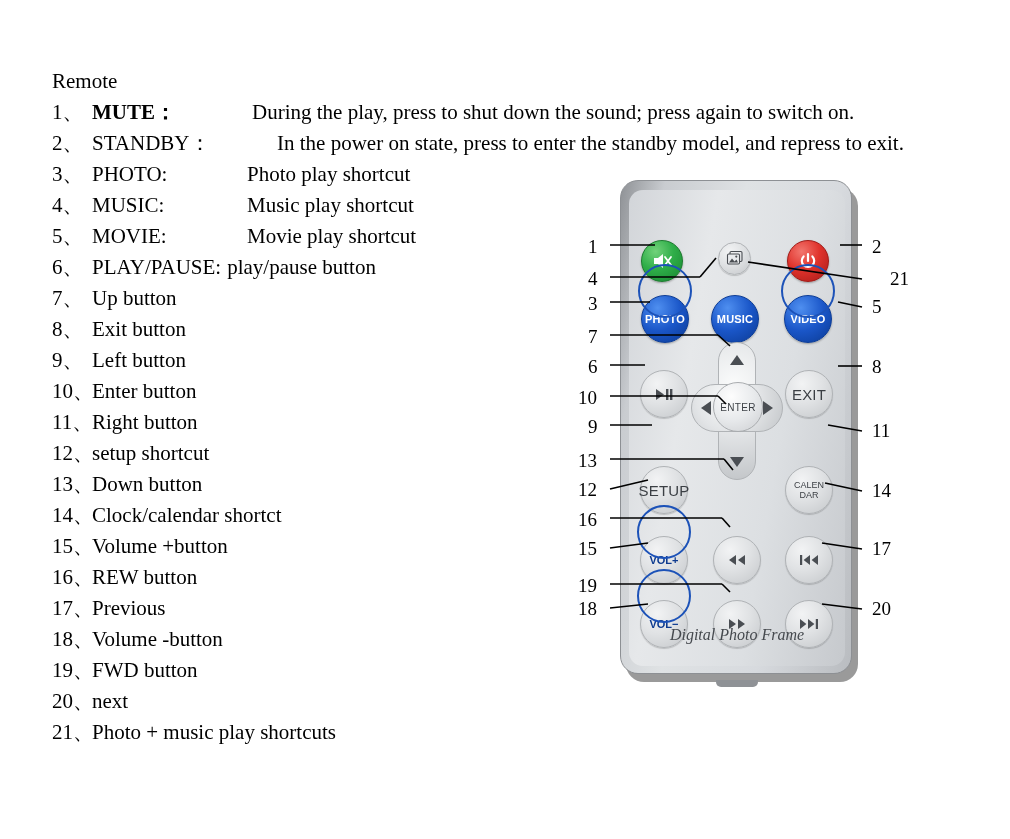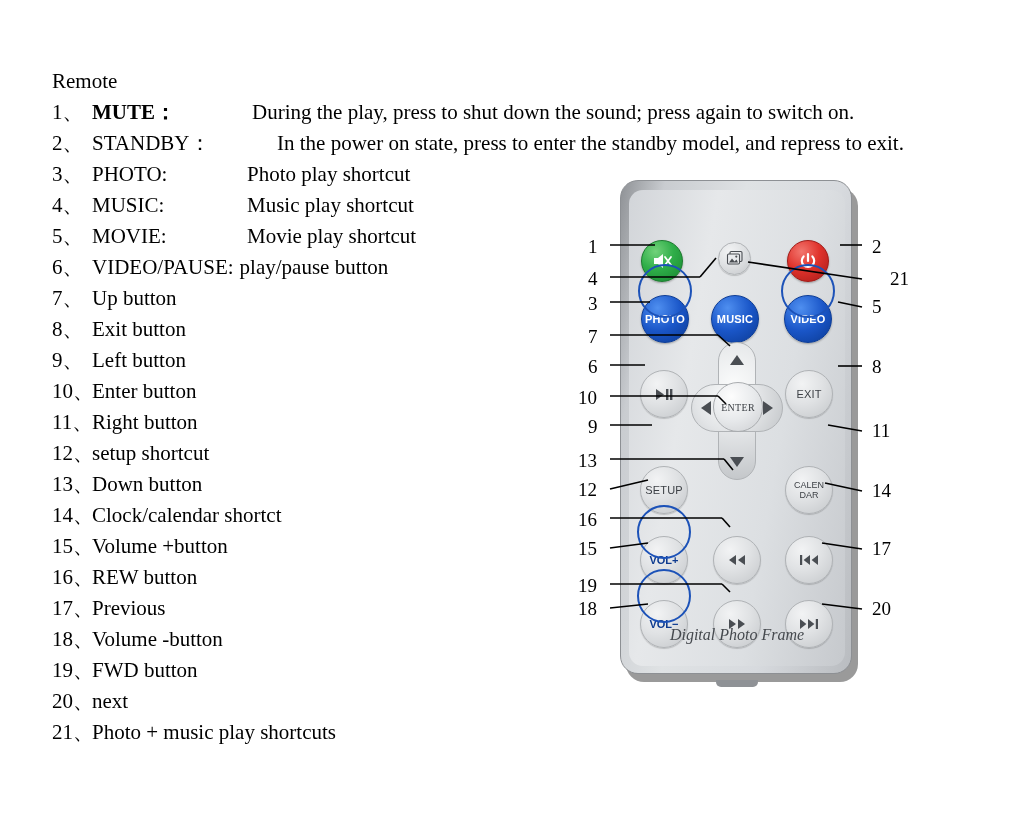--- a/index.html
+++ b/index.html
@@ -127,21 +127,21 @@
     letter-spacing: 0.2px;
   }
   .blue-ring {
     position: absolute;
     border: 2px solid #1c52b8;
     border-radius: 50%;
     box-sizing: border-box;
   }
   .lbl {
     font-family: "Liberation Sans", sans-serif;
-    font-size: 11px;
+    font-size: 15px;
     color: #3b3f44;
     letter-spacing: 0.2px;
   }
   .lbl-sm {
     font-family: "Liberation Sans", sans-serif;
     font-size: 9px;
     line-height: 10px;
     color: #3b3f44;
   }
   .vol {
@@ -173,21 +173,21 @@
     border-radius: 24px;
   }
   #enter-btn {
     position: absolute;
     left: 22px; top: 40px;
     width: 48px; height: 48px;
     border-radius: 50%;
     background: radial-gradient(circle at 36% 28%, #fdfdfd 0%, #e8eaec 50%, #ccced1 100%);
     border: 1px solid #a9acaf;
     display: flex; align-items: center; justify-content: center;
-    font-family: Liberation Serif, serif;
+    font-family: Liberation Sans, sans-serif;
     font-size: 10px;
     color: #3b3f44;
     letter-spacing: 0.3px;
   }
   #brand {
     position: absolute;
     left: 0;
     right: 0;
     bottom: 22px;
     text-align: center;
@@ -251,21 +251,21 @@
   </div>
 
   <div class="legend-row">
     <span class="legend-num">5、</span>
     <span class="legend-term" style="min-width:155px">MOVIE:</span>
     <span class="legend-desc">Movie play shortcut</span>
   </div>
 
   <div class="legend-row">
     <span class="legend-num">6、</span>
-    <span class="legend-term" style="margin-right:6px">VIDEO/PAUSE:</span>
+    <span class="legend-term" style="margin-right:6px">PLAY/PAUSE:</span>
     <span class="legend-desc">play/pause button</span>
   </div>
 
   <div class="legend-row">
     <span class="legend-num">7、</span>
     <span class="legend-term">Up button</span>
   </div>
   <div class="legend-row">
     <span class="legend-num">8、</span>
     <span class="legend-term">Exit button</span>

